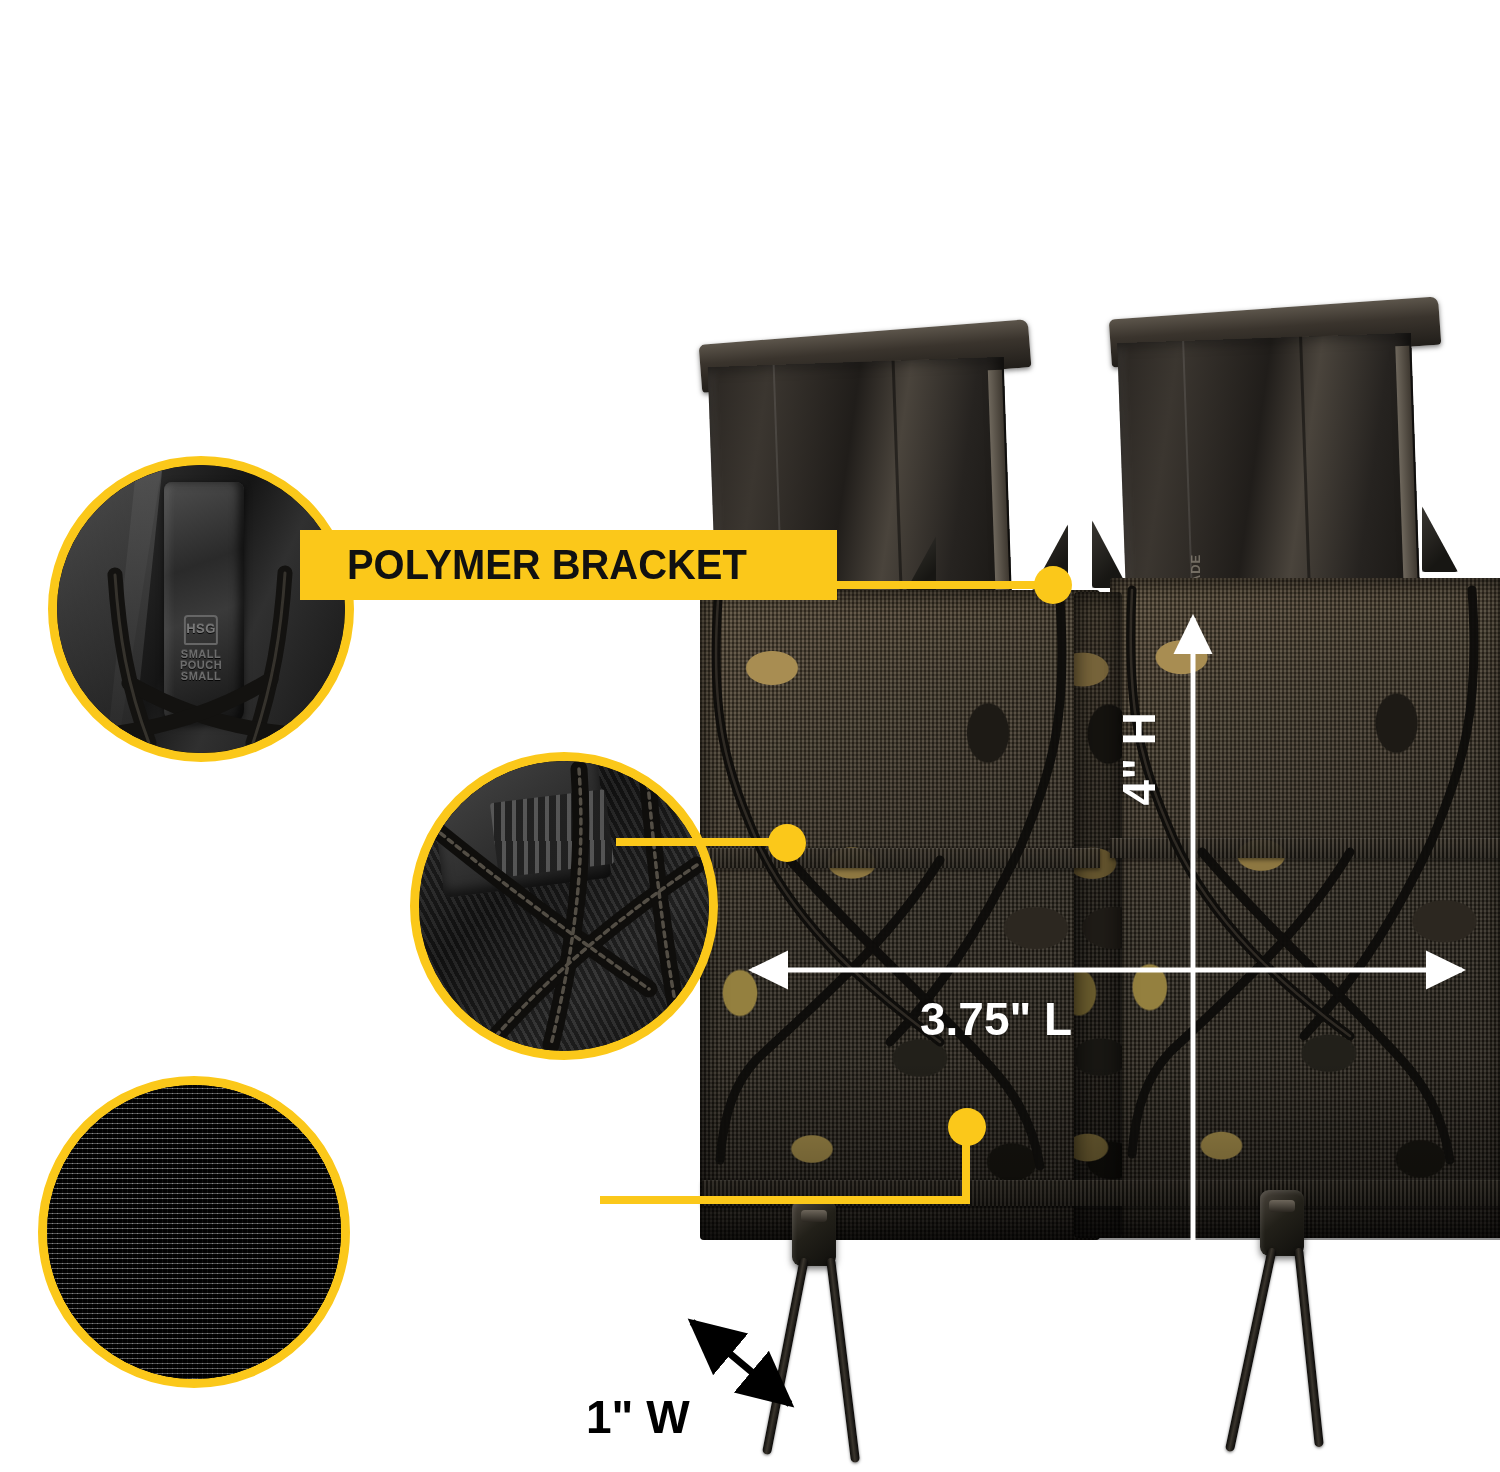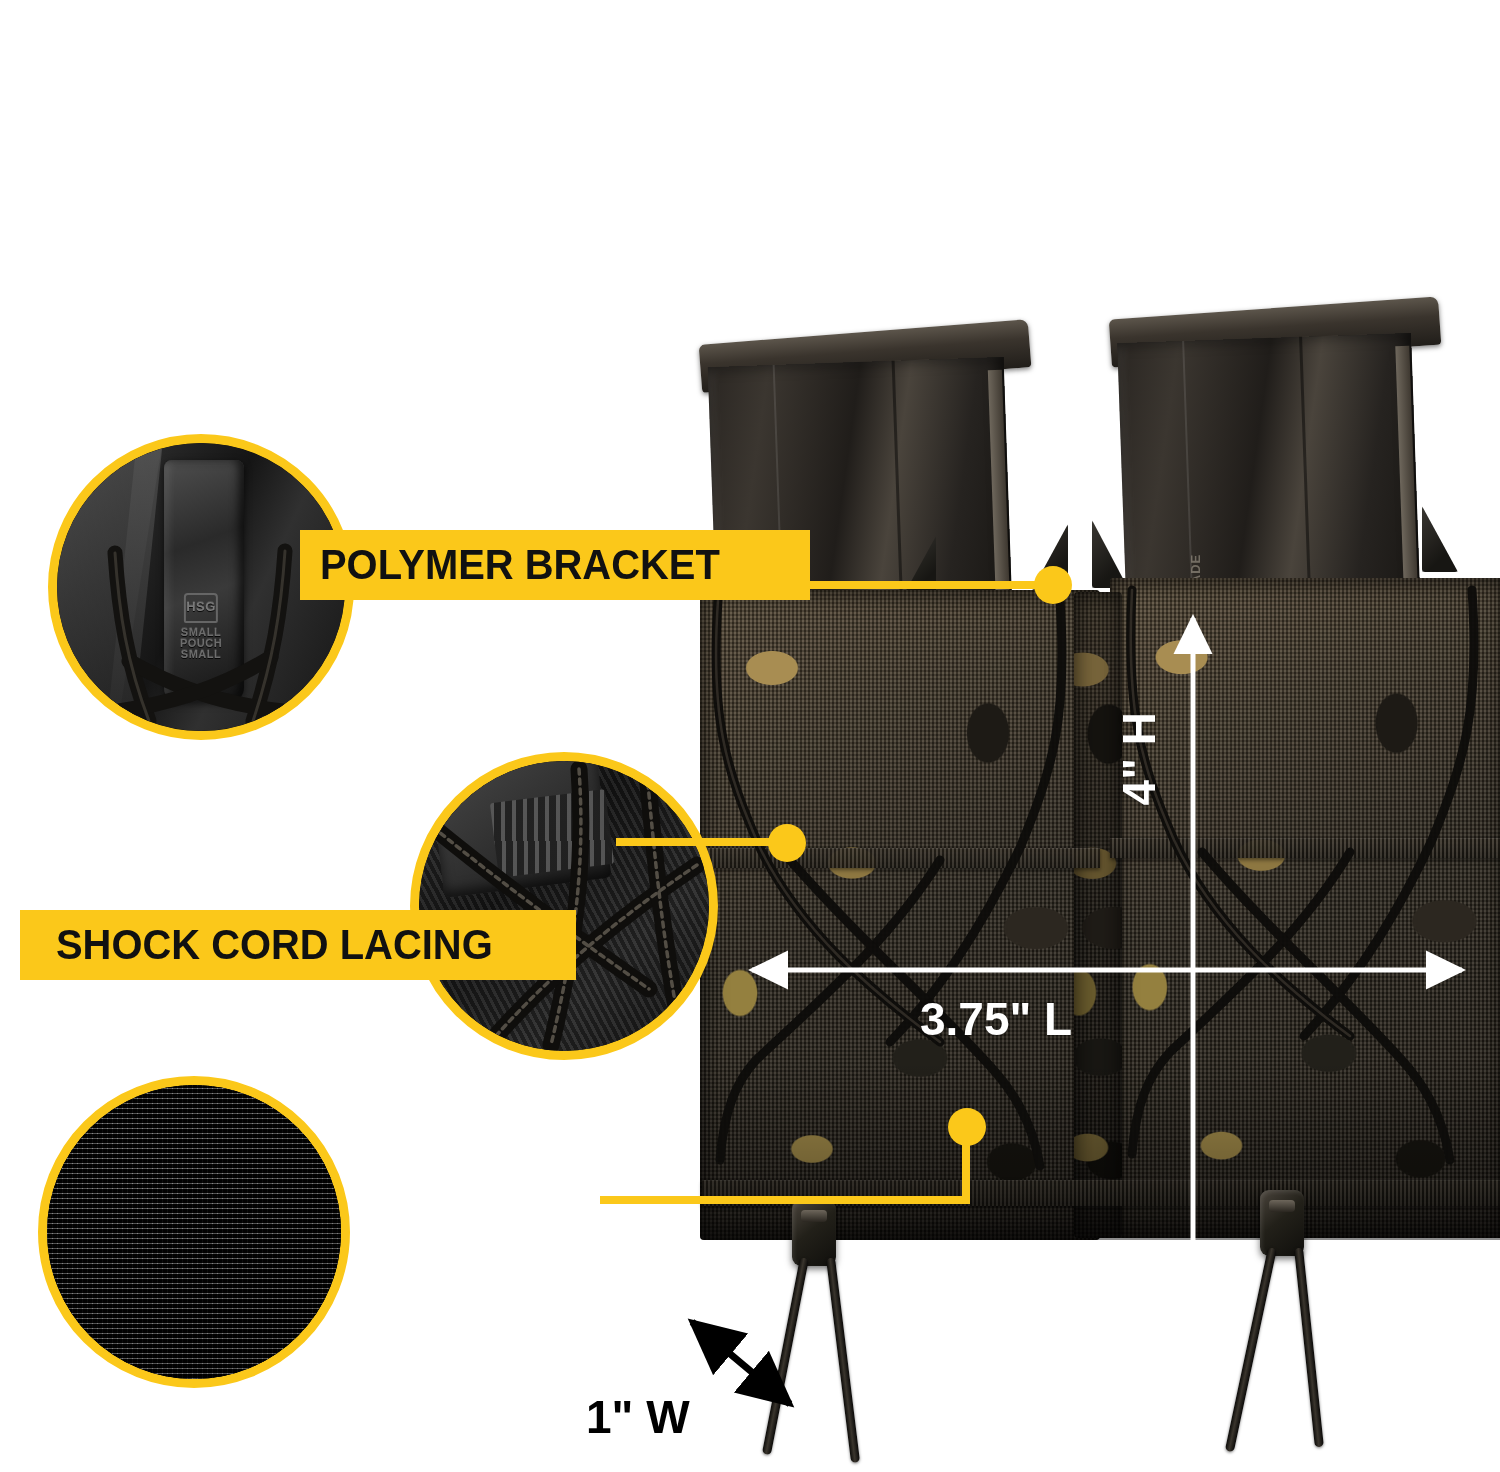--- a/index.html
+++ b/index.html
@@ -301,21 +301,21 @@
 
     <line x1="692" y1="1322" x2="790" y2="1404" stroke="#000000" stroke-width="7" marker-start="url(#abS)" marker-end="url(#ab)"></line>
   </svg>
 
   <div class="dim-label" style="left:920px;top:992px;font-size:46px;color:#ffffff;">3.75" L</div>
 
   <div class="dim-label" style="left:1112px;top:712px;font-size:46px;color:#ffffff;writing-mode:vertical-rl;transform:rotate(180deg);">4" H</div>
 
   <div class="dim-label dim-w" style="left:586px;top:1390px;font-size:46px;z-index:8;">1" W</div>
 
-  <div class="detail" style="left:48px;top:434px;width:288px;height:288px;">
+  <div class="detail" style="left:48px;top:456px;width:288px;height:288px;">
     <div class="detail-inner">
       <div class="d1-bg"></div>
       <div class="d1-stripe" style="left:-10%;top:-6%;width:38%;height:120%;transform:rotate(9deg);opacity:.55;"></div>
       <div class="d1-stripe" style="left:22%;top:-10%;width:9%;height:130%;transform:rotate(6deg);opacity:.7;"></div>
       <div class="d1-bracket"></div>
       <div class="d1-logo">
         <div class="d1-hsg">HSG</div>
         <div>SMALL</div>
         <div>POUCH</div>
         <div>SMALL</div>
@@ -366,23 +366,20 @@
   <div class="leader" style="left:760px;top:581px;width:300px;height:8px;"></div>
   <div class="leader-dot" style="left:1034px;top:566px;width:38px;height:38px;"></div>
 
   <div class="leader" style="left:616px;top:838px;width:180px;height:8px;"></div>
   <div class="leader-dot" style="left:768px;top:824px;width:38px;height:38px;"></div>
 
   <div class="leader" style="left:600px;top:1196px;width:370px;height:8px;"></div>
   <div class="leader" style="left:962px;top:1128px;width:8px;height:74px;"></div>
   <div class="leader-dot" style="left:948px;top:1108px;width:38px;height:38px;"></div>
 
-  <div class="callout" style="left:300px;top:530px;width:490px;height:70px;padding-left:20px;">
+  <div class="callout" style="left:300px;top:530px;width:490px;height:70px;padding-left:47px;">
     <span style="font-size:42px;">POLYMER BRACKET</span>
   </div>
 
-  <div class="callout" style="left:20px;top:910px;width:520px;height:70px;padding-left:36px;">
-    <span style="font-size:42px;">SHOCK CORD LACING</span>
-  </div>
 
 
 
 </div>
 
 </body></html>

